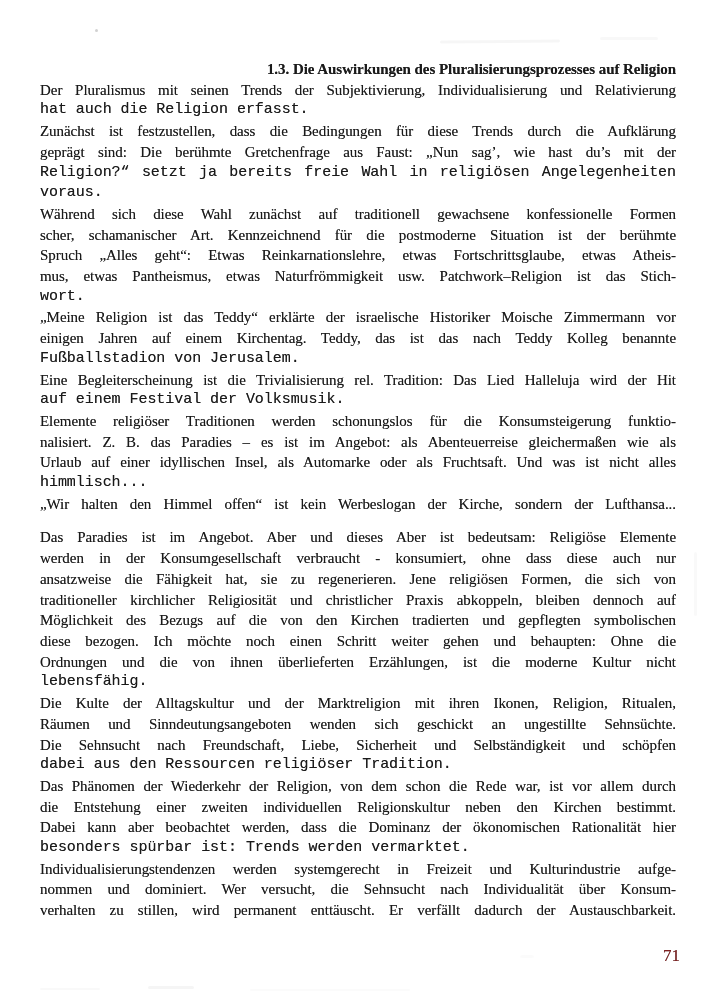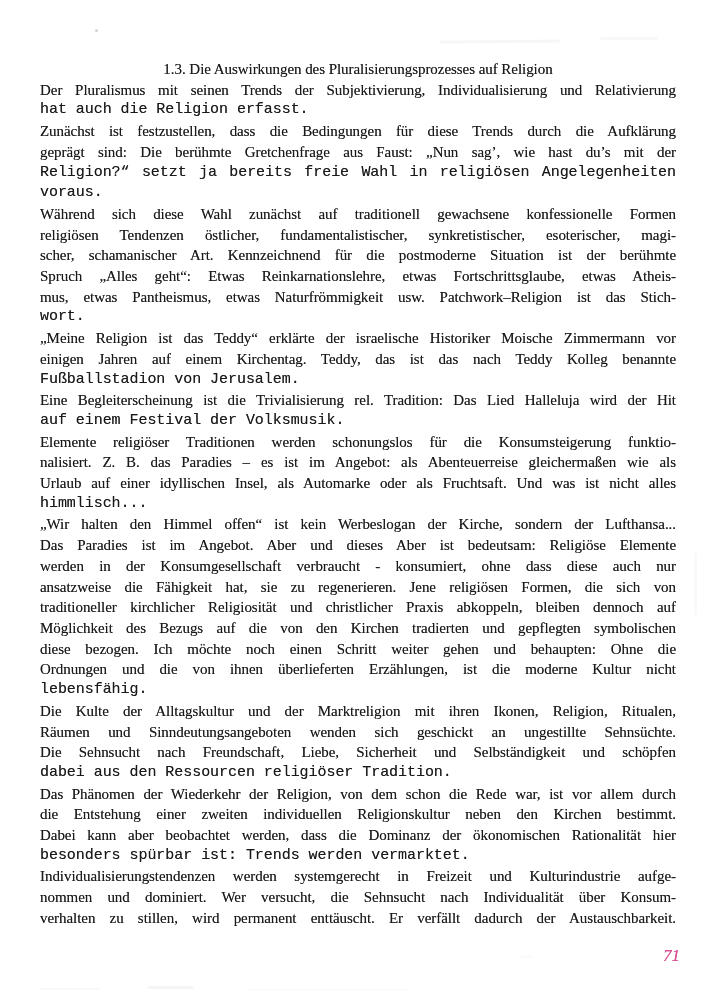--- a/index.html
+++ b/index.html
@@ -24,45 +24,45 @@
     left: 40px;
     top: 59px;
     width: 636px;
     color: #1a1a1a;
     font-size: 15px;
     line-height: 20.7px;
     letter-spacing: -0.05px;
     text-shadow: 0 0 0.4px rgba(0,0,0,0.55);
   }
   .heading-line {
-    text-align: center;
+    text-align: right;
     white-space: nowrap;
+    font-weight: bold;
   }
   .para { margin: 0; }
-  .para.gap-before { }
+  .para.gap-before { margin-top: 13px; }
   .line {
     text-align: justify;
     text-align-last: justify;
   }
   .line.last {
     text-align: justify;
     text-align-last: left;
     font-family: Liberation Mono, monospace;
   }
   b { font-weight: 400; }
   .page-number {
     position: absolute;
     top: 946px;
     left: 40px;
     width: 640px;
     text-align: right;
     font-size: 17px;
-    color: #ec4899;
+    color: #7f1d1d;
     text-shadow: 0 0 0.4px rgba(0,0,0,0.5);
-    font-style: italic;
   }
   
   .artifact {
     position: absolute;
     background: rgba(0,0,0,0.045);
     border-radius: 2px;
   }
   .a1 { left: 440px; top: 40px;  width: 120px; height: 3px; transform: rotate(-0.6deg); opacity: .8; }
   .a2 { left: 600px; top: 37px;  width: 58px;  height: 3px; opacity: .6; }
   .a3 { left: 95px;  top: 29px;  width: 3px;   height: 3px; background: rgba(0,0,0,0.18); }
@@ -84,21 +84,20 @@
           <div class="line">Der Pluralismus mit seinen Trends der Subjektivierung, Individualisierung und Relativierung</div>
           <div class="line last">hat auch die Religion erfasst.</div>
         </div>
         <div class="para">
           <div class="line">Zunächst ist festzustellen, dass die Bedingungen für diese Trends durch die Aufklärung</div>
           <div class="line">geprägt sind: Die berühmte Gretchenfrage aus Faust: „Nun sag’, wie hast du’s mit der</div>
           <div class="line last">Religion?“ setzt ja bereits freie Wahl in religiösen Angelegenheiten voraus.</div>
         </div>
         <div class="para">
           <div class="line">Während sich diese Wahl zunächst auf traditionell gewachsene konfessionelle Formen</div>
-          <div class="line">religiösen Tendenzen östlicher, fundamentalistischer, synkretistischer, esoterischer, magi-</div>
           <div class="line">scher, schamanischer Art. Kennzeichnend für die postmoderne Situation ist der berühmte</div>
           <div class="line">Spruch „Alles geht“: Etwas Reinkarnationslehre, etwas Fortschrittsglaube, etwas Atheis-</div>
           <div class="line">mus, etwas Pantheismus, etwas Naturfrömmigkeit usw. <b>Patchwork–Religion</b> ist das Stich-</div>
           <div class="line last">wort.</div>
         </div>
         <div class="para">
           <div class="line">„Meine Religion ist das Teddy“ erklärte der israelische Historiker Moische Zimmermann vor</div>
           <div class="line">einigen Jahren auf einem Kirchentag. Teddy, das ist das nach Teddy Kolleg benannte</div>
           <div class="line last">Fußballstadion von Jerusalem.</div>
         </div>

